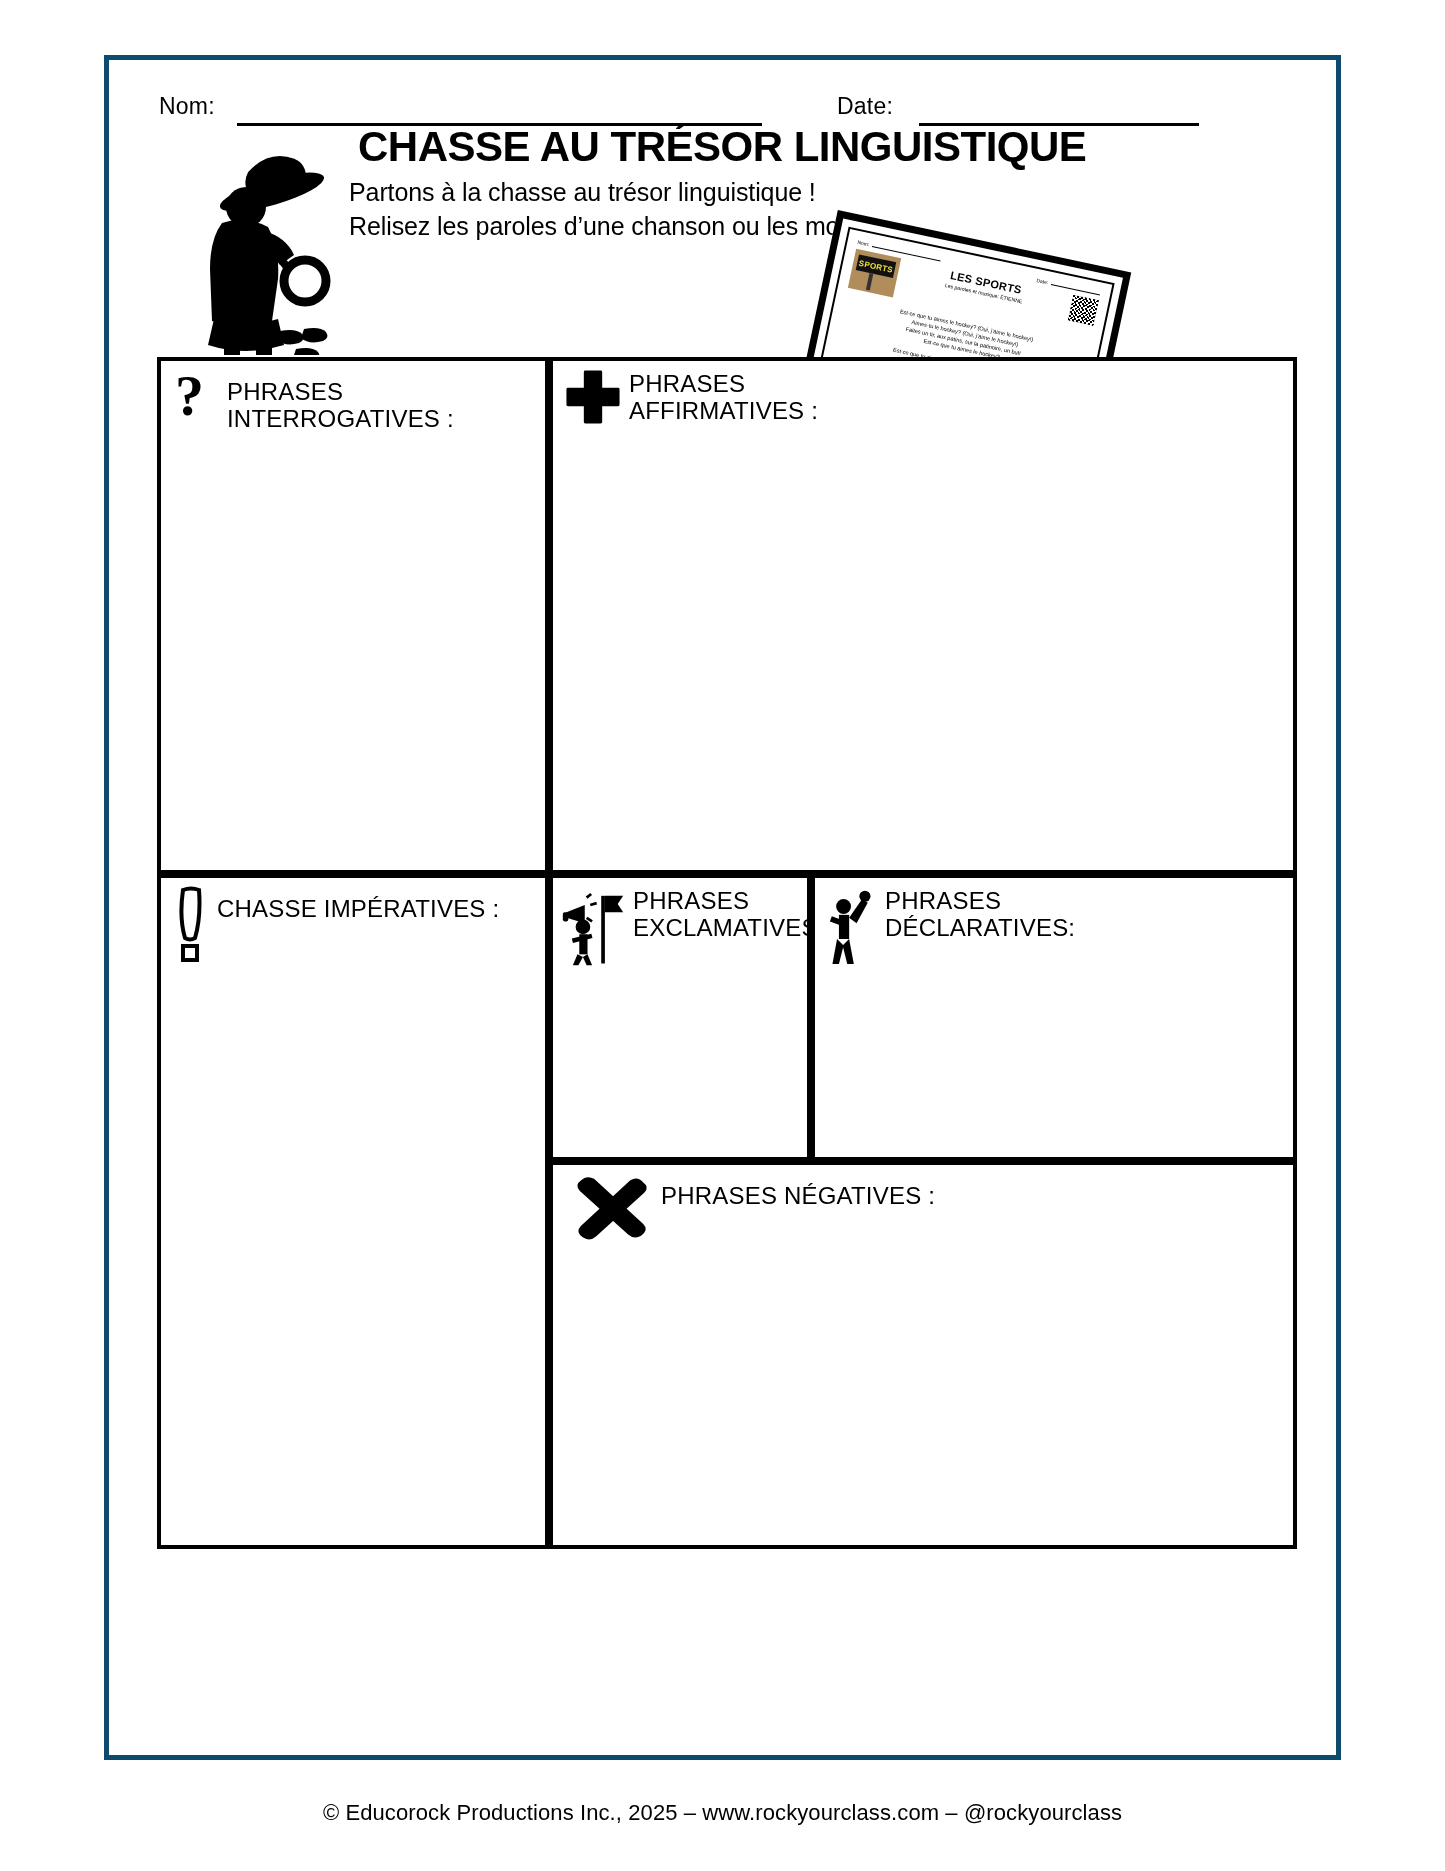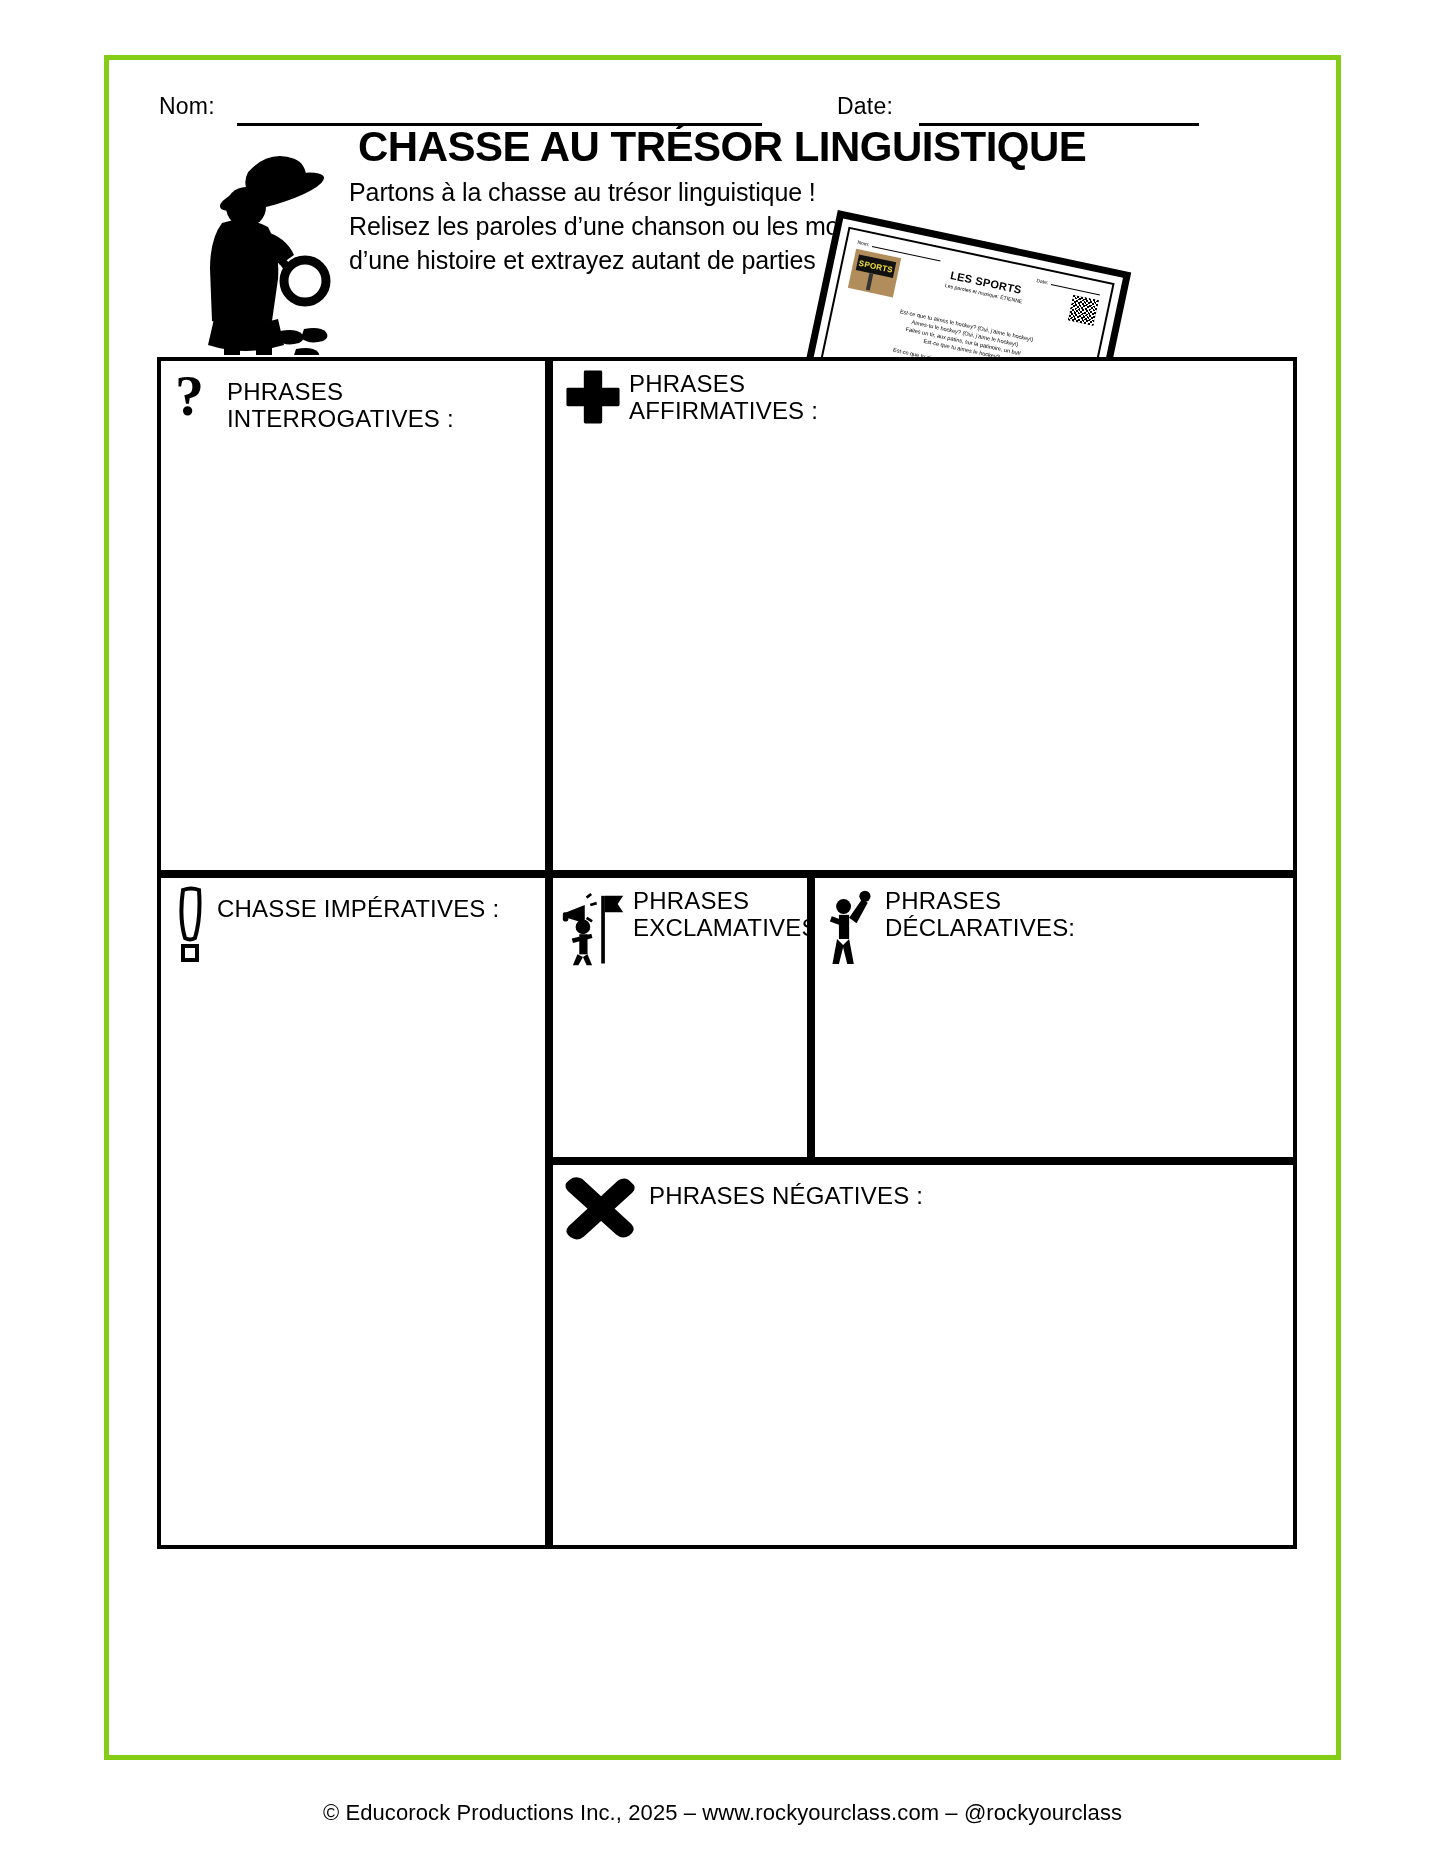--- a/index.html
+++ b/index.html
@@ -16,21 +16,21 @@
     position: relative;
   }
 
   
   .page-frame {
     position: absolute;
     left: 104px;
     top: 55px;
     width: 1237px;
     height: 1705px;
-    border: 5px solid #84cc16;
+    border: 5px solid #0c4a6e;
     box-sizing: border-box;
     background: #fff;
   }
 
   
   .meta-row {
     position: absolute;
     left: 50px;
     top: 33px;
     width: 1140px;
@@ -262,21 +262,20 @@
           <path d="M142 214 q16 -3 22 3 q4 6 -3 9 q-14 4 -22 -3z"></path>
         </g>
       </svg>
     </div>
 
     <div class="header-text">
       <h1 class="worksheet-title">CHASSE AU TRÉSOR LINGUISTIQUE</h1>
       <div class="instructions">
         <p>Partons à la chasse au trésor linguistique !</p>
         <p>Relisez les paroles d’une chanson ou les mots</p>
-        <p>d’une histoire et extrayez autant de parties</p>
       </div>
     </div>
 
     <div class="preview-wrap">
       <div class="preview-outer">
         <div class="preview-inner">
           <div class="pv-meta">
             <div><span>Nom:</span><span class="l"></span></div>
             <div><span>Date:</span><span class="l" style="width:50px"></span></div>
           </div>
@@ -417,21 +416,21 @@
               <rect x="6" y="34" width="11" height="6" transform="rotate(20 11 37)"></rect>
             </g>
           </svg>
         </span>
         <span class="cell-title two-line" style="white-space:pre-line">PHRASES
 DÉCLARATIVES:</span>
       </div>
     </div>
 
     <div class="cell" id="cell-negatives">
-      <div class="cell-head" style="padding-left:8px">
+      <div class="cell-head" style="padding-left:20px">
         <span class="cell-icon">
           <svg viewBox="0 0 84 74" width="80" height="70">
             <g fill="#000">
               <path d="M8 8 q6 -6 14 -2 l52 48 q6 6 -2 12 q-7 5 -14 -1 l-51 -46 q-6 -6 1 -11z"></path>
               <path d="M74 10 q-6 -7 -14 -2 l-52 48 q-6 6 2 12 q7 5 14 -1 l51 -46 q6 -6 -1 -11z"></path>
             </g>
           </svg>
         </span>
         <span class="cell-title">PHRASES NÉGATIVES :</span>
       </div>

